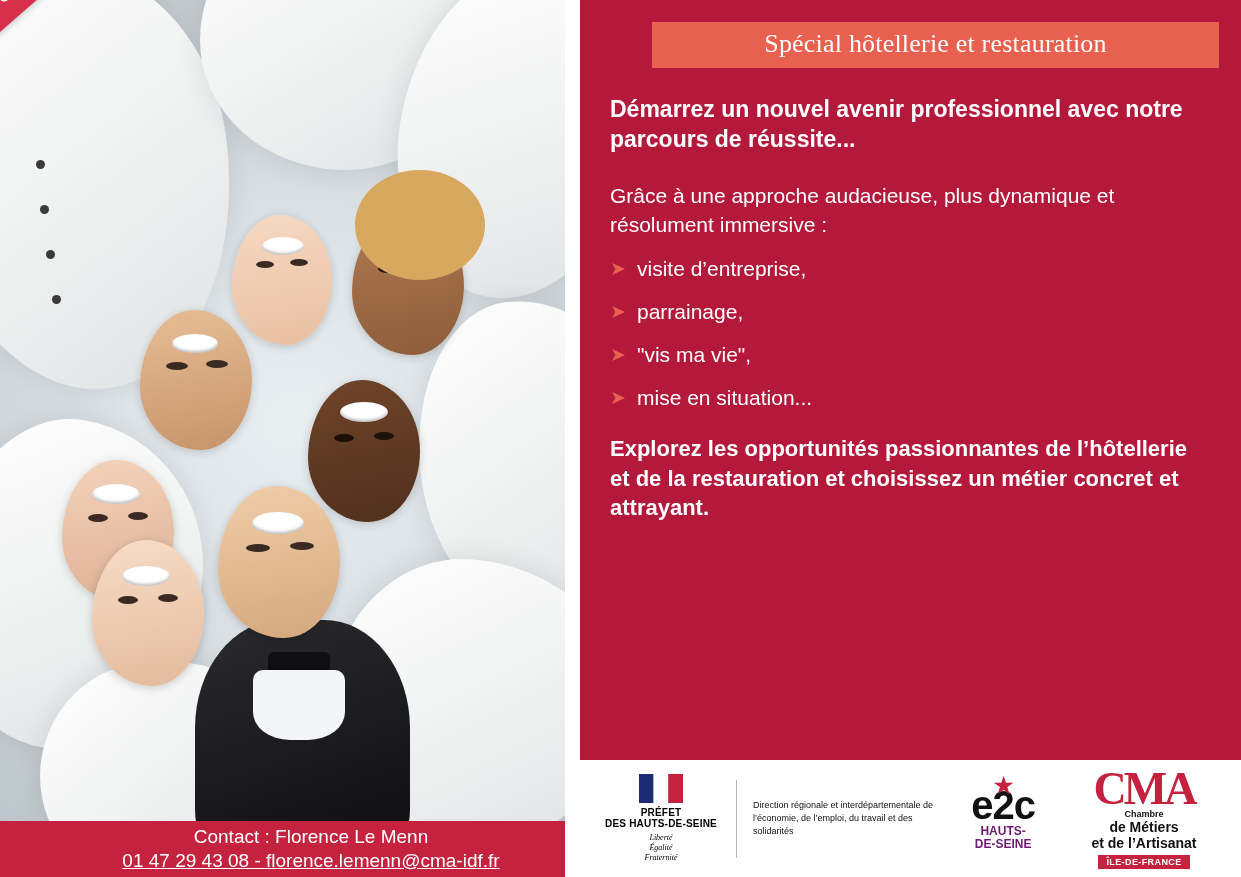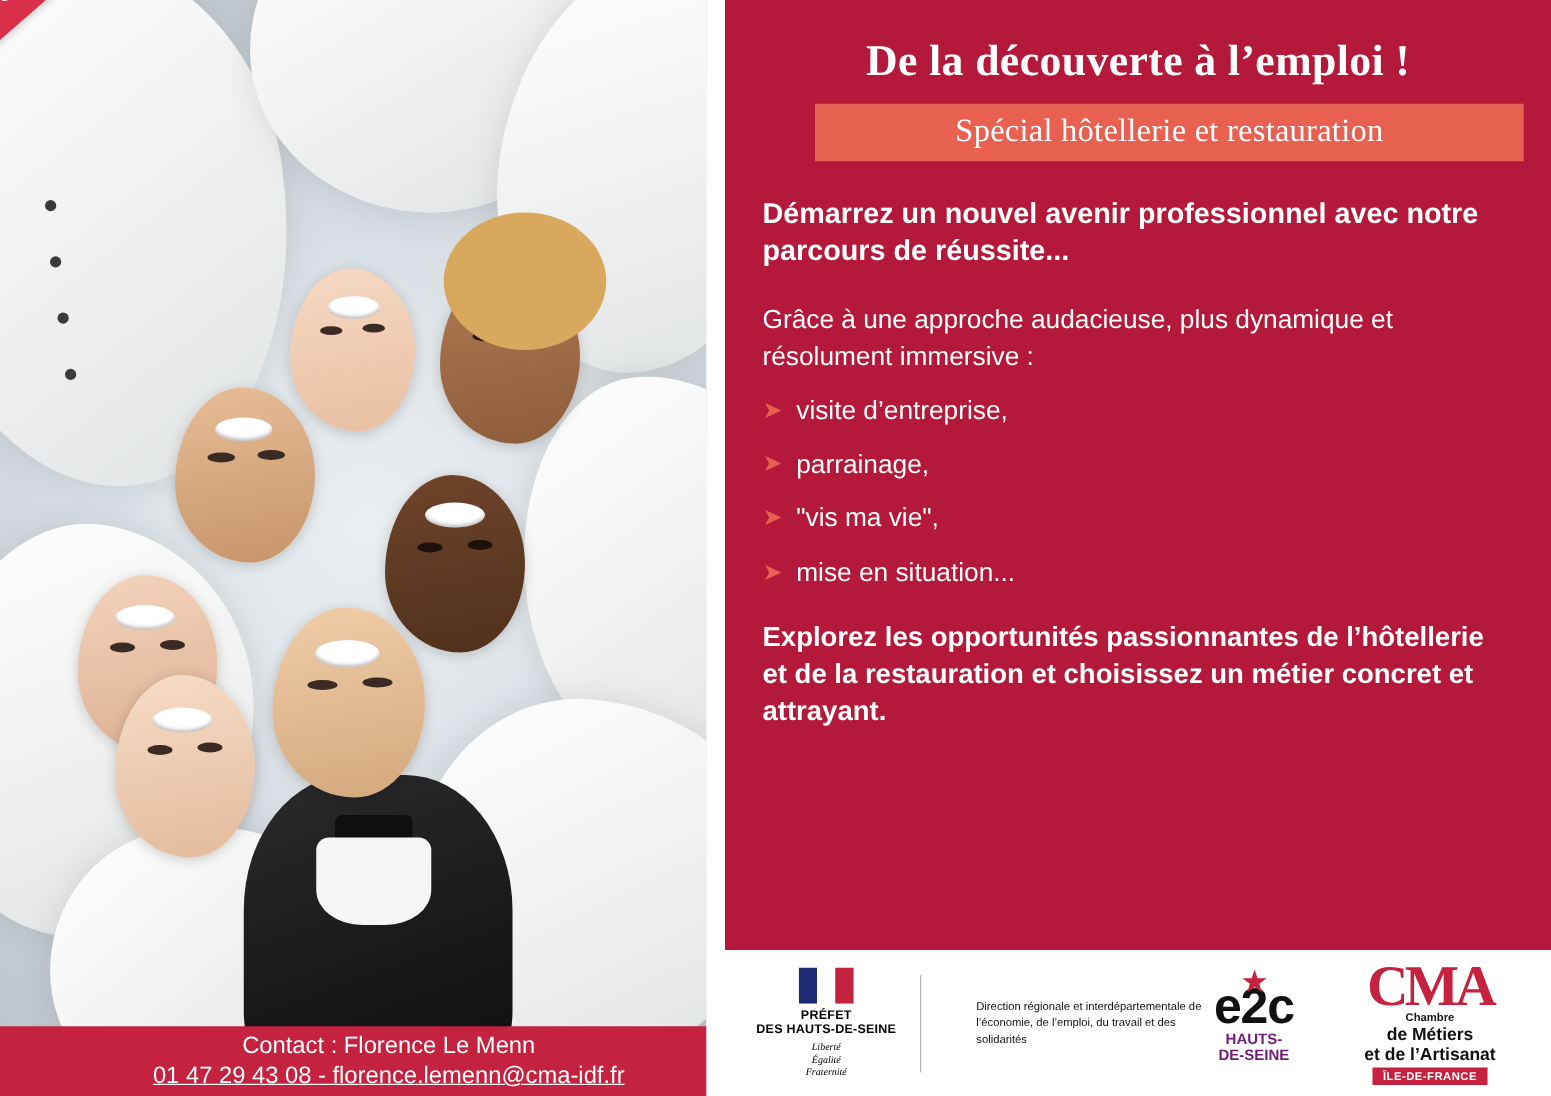--- a/index.html
+++ b/index.html
@@ -247,21 +247,20 @@
     height: 78px;
     background: #b9b9b9;
     margin: 0 16px;
   }
 
   .dir-text {
     font-size: 9px;
     color: #111111;
     line-height: 1.45;
     max-width: 190px;
-    margin-left: 28px;
   }
 
   .logo-e2c {
     margin-left: auto;
     margin-right: 34px;
     text-align: center;
     color: #111111;
     position: relative;
   }
   .e2c-main {
@@ -392,21 +391,20 @@
       <div class="ribbon-inner">Accessible à tous !</div>
     </div>
 
     <div class="contact-bar">
       <div class="contact-line1">Contact : Florence Le Menn</div>
       <div class="contact-line2">01 47 29 43 08 - florence.lemenn@cma-idf.fr</div>
     </div>
   </div>
 
   <div class="right-panel">
-    <div class="headline">De la découverte à l’emploi !</div>
     <div class="subhead-band">Spécial hôtellerie et restauration</div>
 
     <p class="lead">Démarrez un nouvel avenir professionnel avec notre parcours de réussite...</p>
 
     <p class="para">Grâce à une approche audacieuse, plus dynamique et résolument immersive :</p>
 
     <ul class="bullets">
       <li>
         <span class="arrow">➤</span>
         <span>visite d’entreprise,</span>

